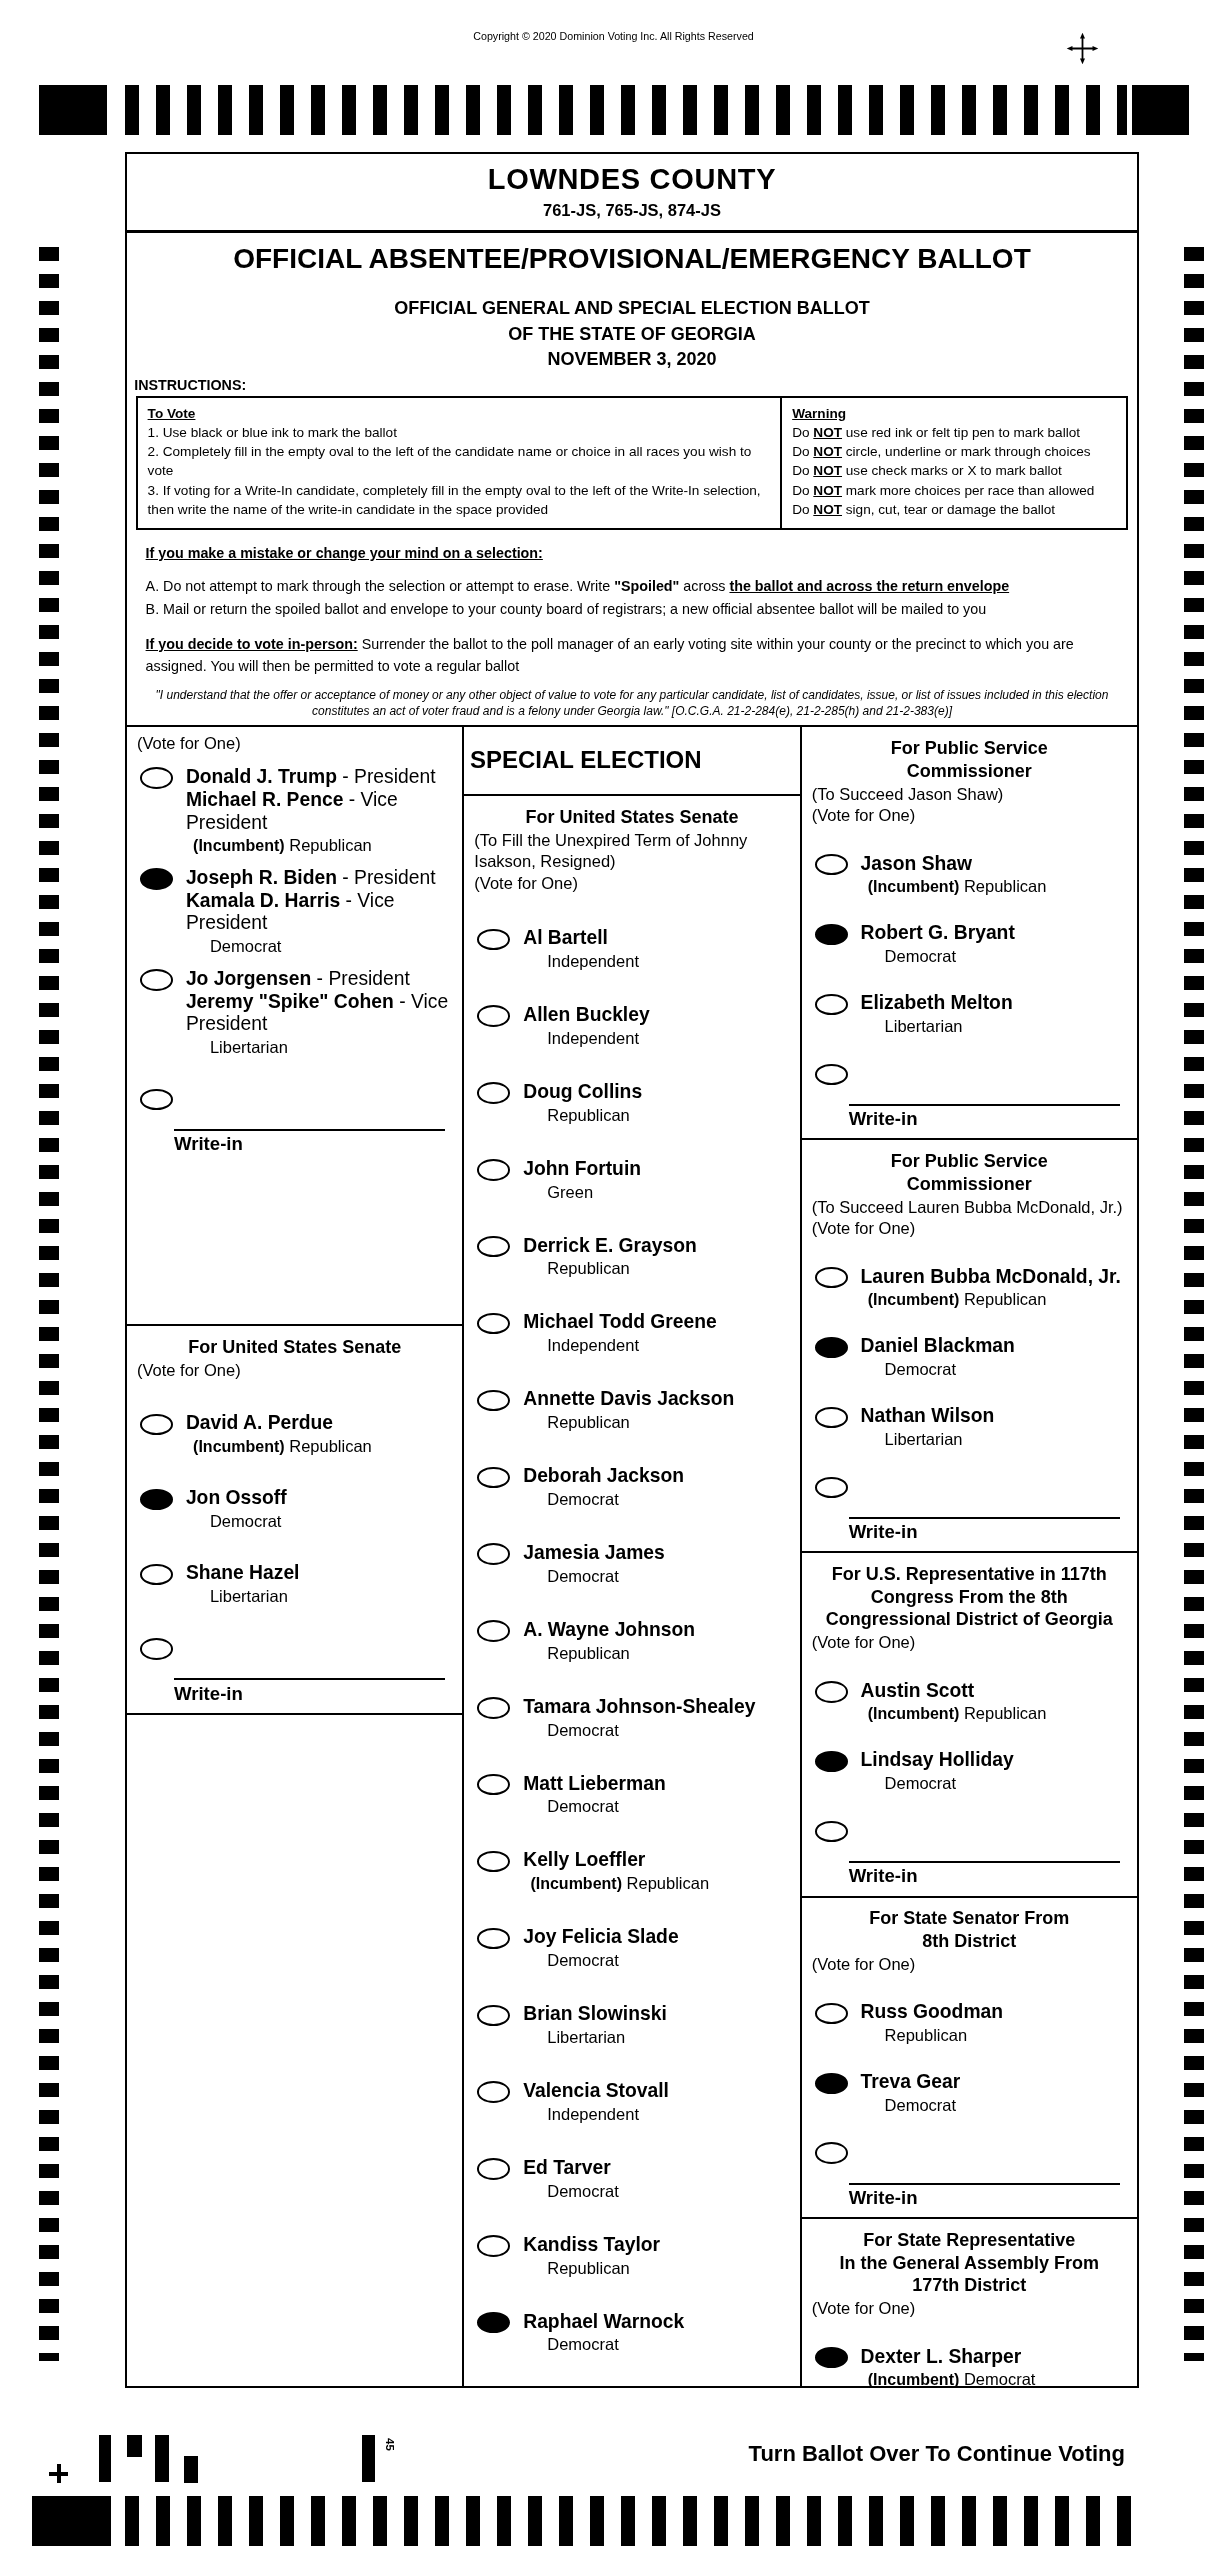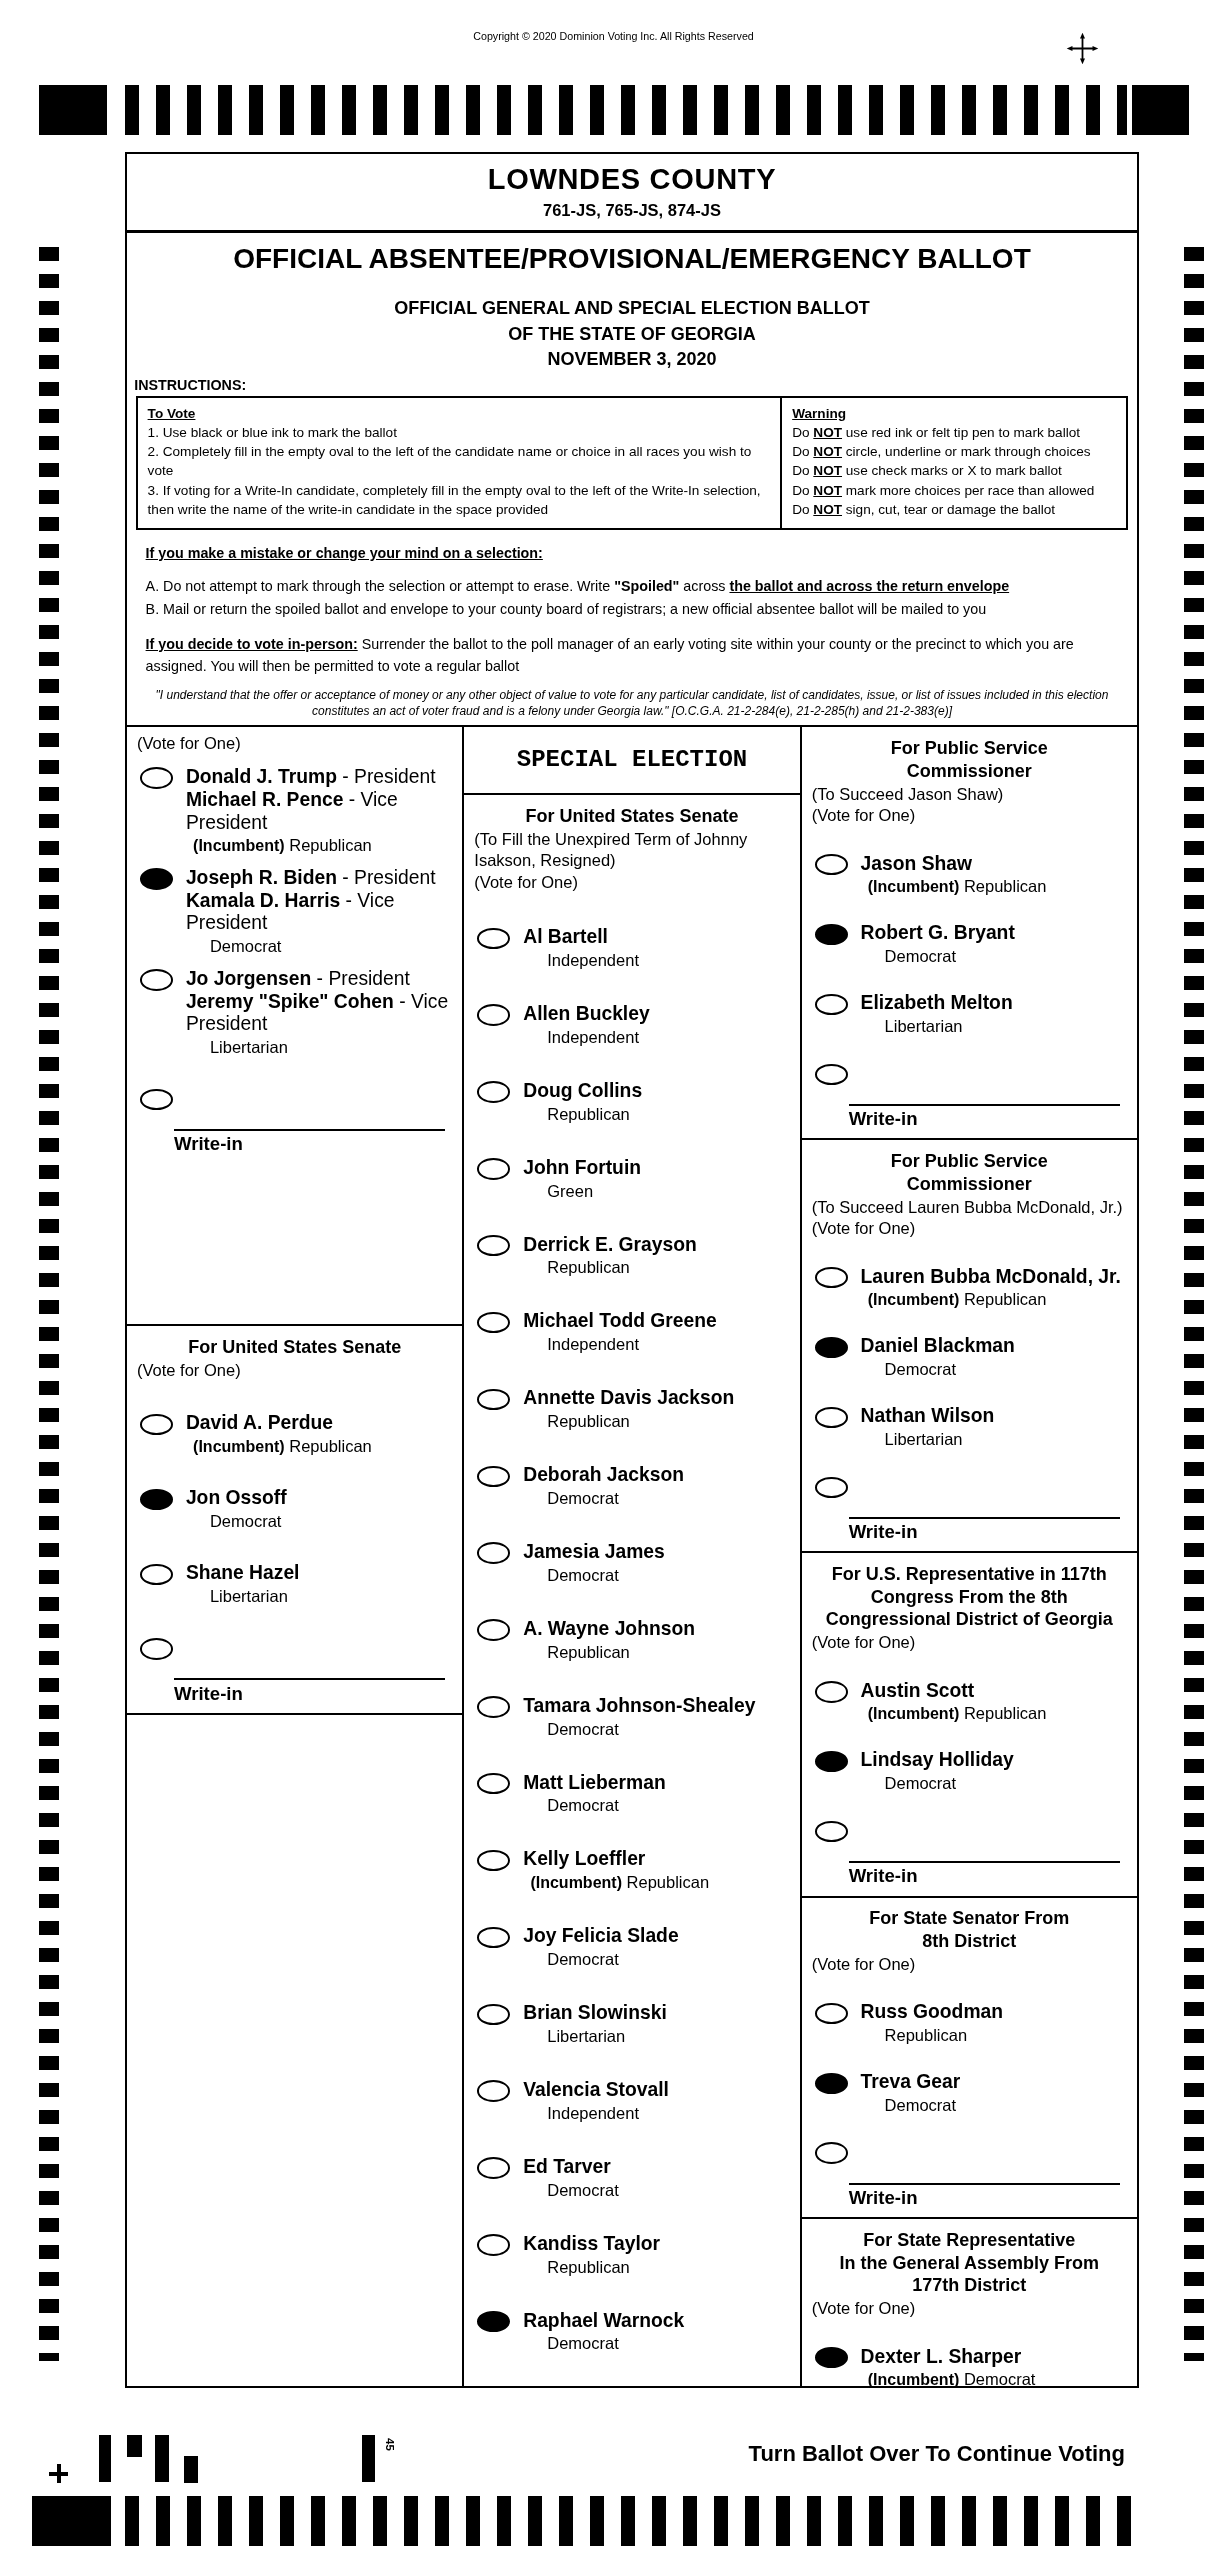--- a/index.html
+++ b/index.html
@@ -42,21 +42,21 @@
   .mline{margin-top:1.4px;}
   .inperson{margin-top:14.3px;padding-right:7.2px;}
   .legal{font-style:italic;text-align:center;font-size:12px;line-height:1.35;padding:10px 18.6px 5.7px;}
   
   .contests{flex:1;display:flex;border-top:2.9px solid #000;min-height:0;}
   .col{flex:1;display:flex;flex-direction:column;min-width:0;}
   .col + .col{border-left:2.1px solid #000;}
   .contest{border-bottom:2.9px solid #000;padding:5.7px 10px 7.2px;}
   .grow{flex:1;border-bottom:none;}
   .col-fill{flex:1;}
-  .special-h{text-align:center;font-weight:bold;font-size:24px;padding:18.6px 5.7px 20px;border-bottom:2.9px solid #000;font-family:Liberation Mono, monospace;}
+  .special-h{text-align:left;font-weight:bold;font-size:24px;padding:18.6px 5.7px 20px;border-bottom:2.9px solid #000;}
   .c-title{text-align:center;font-weight:bold;font-size:18px;line-height:1.25;margin:4.3px 0 1.4px;}
   .c-sub{text-align:left;font-size:16.5px;line-height:1.3;margin-bottom:8.6px;}
   .cand{display:flex;margin:31px 0 0 2.9px;align-items:flex-start;}
   .colM .cand{margin-top:33px;}
   .colR .cand{margin-top:26px;}
   .colL .c-pres .cand{margin-top:11.5px;}
   .colL .c-pres .cand.wi{margin-top:30px;}
   .c-pres{padding-bottom:168px;}
   .oval{width:33px;height:21.5px;border:2.1px solid #000;border-radius:50%;flex:none;margin-top:1.4px;background:#fff;box-sizing:border-box;}
   .oval.filled{background:#000;}

